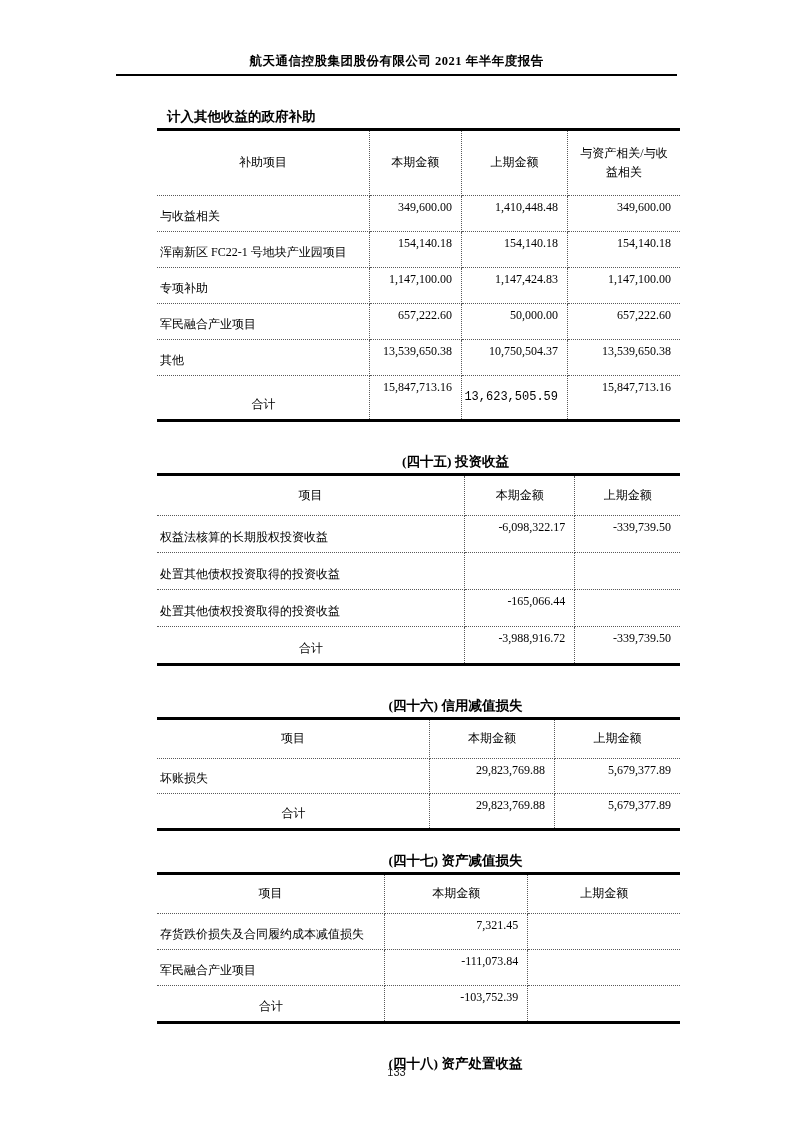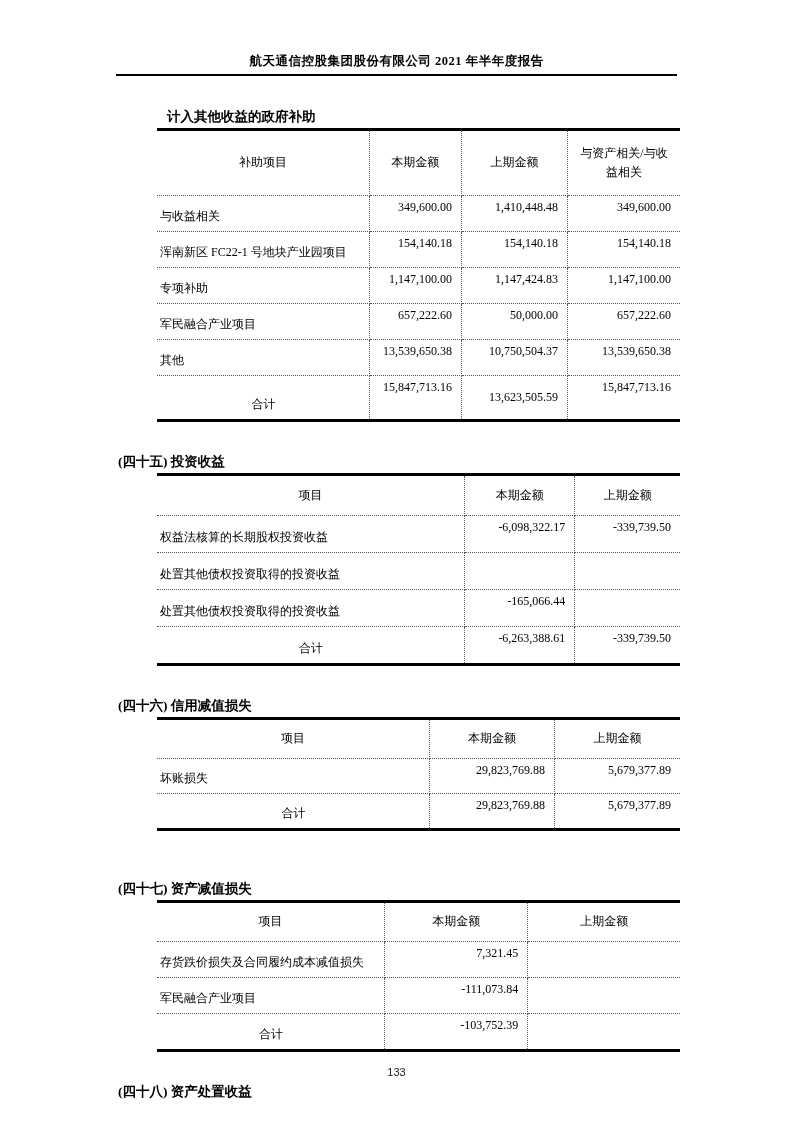--- a/index.html
+++ b/index.html
@@ -26,23 +26,23 @@
   }
 
   
   .sec-heading {
     font-size: 13.5px;
     font-weight: bold;
     margin: 0;
     line-height: 19px;
   }
   .sec-heading.intro { margin: 31px 0 2px 167px; font-family: Liberation Serif, serif; }
-  .sec-heading.numbered { margin: 30px 0 2px 118px; }
+  .sec-heading.numbered { margin: 30px 0 2px 118px; text-align: center; }
   .sec-heading.numbered.g46 { margin-top: 30px; }
-  .sec-heading.numbered.g47 { margin-top: 48px; }
+  .sec-heading.numbered.g47 { margin-top: 20px; }
 
   
   table.rep {
     border-collapse: collapse;
     table-layout: fixed;
     margin-left: 157px;
     width: 523px;
     border-top: 3px solid #000;
     border-bottom: 3px solid #000;
     font-size: 12px;
@@ -70,21 +70,21 @@
     vertical-align: top;
     padding: 4px 9px 2px 2px;
     white-space: nowrap;
   }
   td.c-total { text-align: center; }
 
   .t1 thead th { height: 52px; }
   .t1 tbody td { height: 27px; }
   .t1 thead th:nth-child(4) { padding: 4px 10px; }
   
-  .t1 tbody tr:last-child td:nth-child(3) { padding-top: 14px; }
+  .t1 tbody tr:last-child td:nth-child(3) { padding-top: 14px; font-family: Liberation Mono, monospace; }
 
   .t2 thead th { height: 27px; }
   .t2 tbody td { height: 28px; }
 
   .t3 thead th { height: 26px; }
   .t3 tbody td { height: 26px; }
 
   .t4 thead th { height: 26px; }
   .t4 tbody td { height: 27px; }
 
@@ -187,21 +187,21 @@
           <td class="c-num"></td>
           <td class="c-num"></td>
         </tr>
         <tr>
           <td class="c-label">处置其他债权投资取得的投资收益</td>
           <td class="c-num">-165,066.44</td>
           <td class="c-num"></td>
         </tr>
         <tr>
           <td class="c-label c-total">合计</td>
-          <td class="c-num">-6,263,388.61</td>
+          <td class="c-num">-3,988,916.72</td>
           <td class="c-num">-339,739.50</td>
         </tr>
       </tbody>
   </table>
 
   <h3 class="sec-heading numbered g46">(四十六) 信用减值损失</h3>
   <table class="rep t3">
     <colgroup>
       <col style="width:52.1%">
         <col style="width:23.9%">

